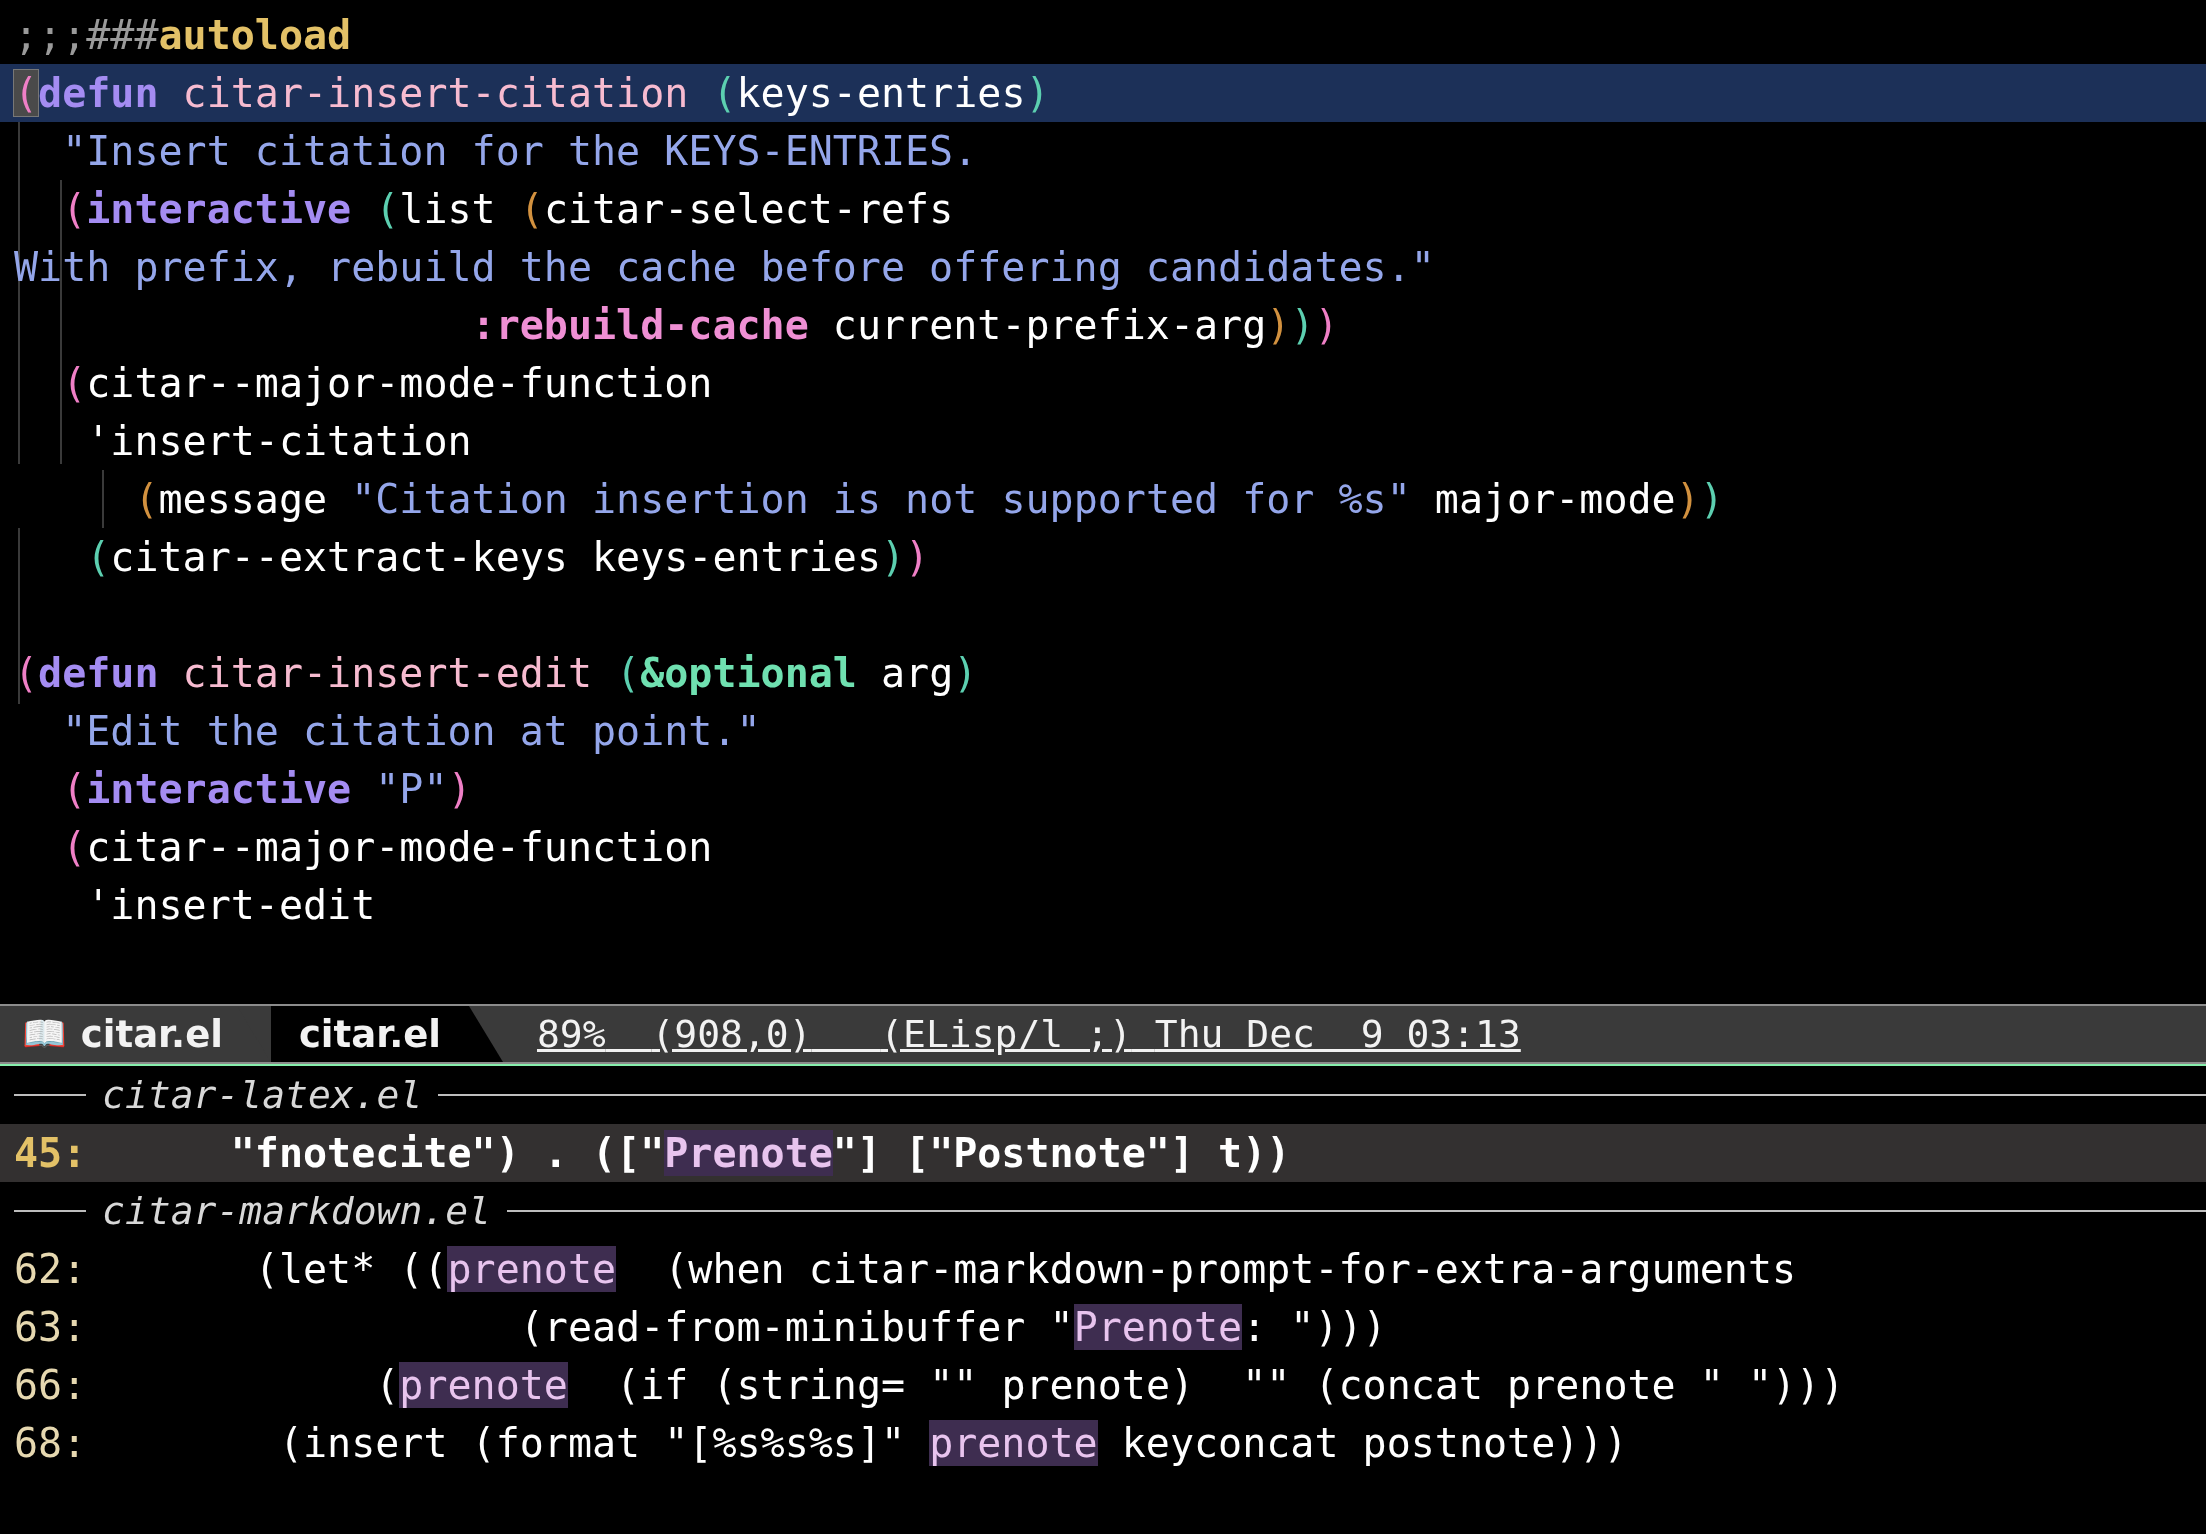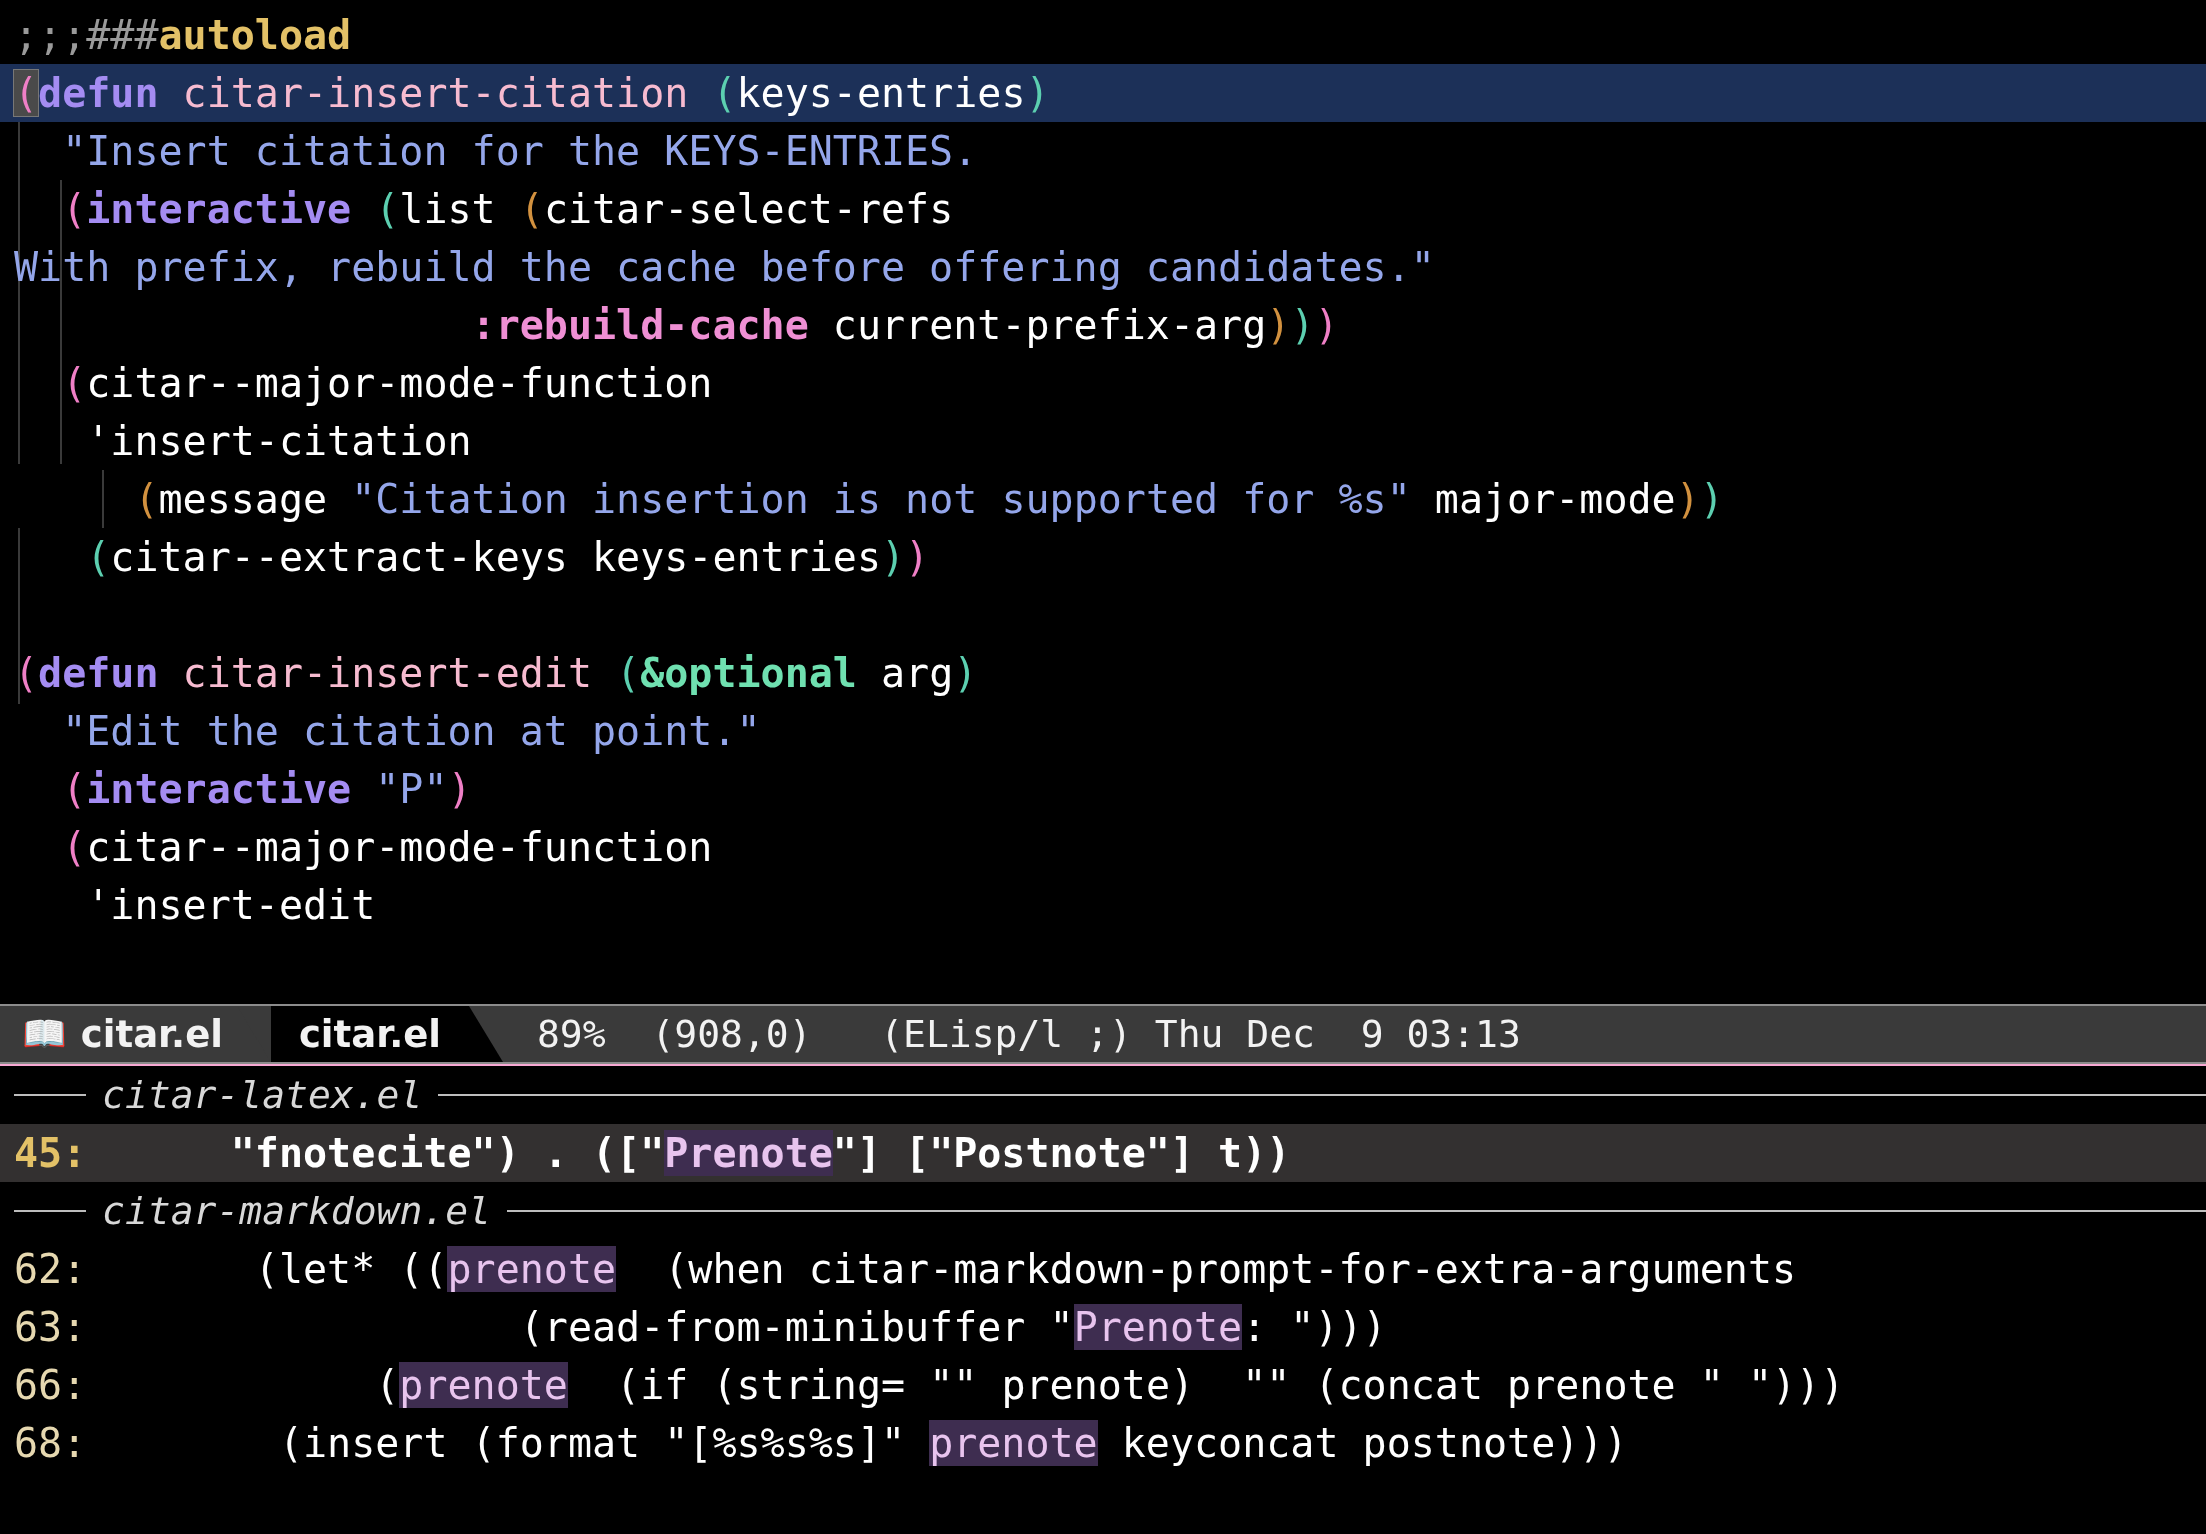--- a/index.html
+++ b/index.html
@@ -2,21 +2,21 @@
 <html><head>
 <meta charset="utf-8">
 <style>
   * { box-sizing: border-box; margin: 0; padding: 0; }
   html, body {
     width: 2206px; height: 1534px;
     background: #000000;
     font-family: "DejaVu Sans Mono", "Liberation Mono", monospace;
     overflow: hidden;
   }
-  #app { position: relative; width: 2206px; height: 1534px; background: #f9a8d4; }
+  #app { position: relative; width: 2206px; height: 1534px; background: #86efac; }
 
   
   .buffer {
     position: absolute; top: 0; left: 0;
     width: 2206px; height: 1004px;
     background: #000000;
     padding: 6px 0 0 0;
   }
   .cline {
     position: relative;
@@ -80,21 +80,21 @@
     background: #3a3a3a;
     clip-path: polygon(0 0, 0 100%, 100% 100%);
   }
   .ml-b { background: #000000; padding: 0 28px 0 28px; font-weight: bold;
           font-family: "DejaVu Sans", "Liberation Sans", sans-serif; font-size:37px;}
   .sep-right2 {
     width: 34px; height: 56px;
     background: #000000;
     clip-path: polygon(0 0, 0 100%, 100% 100%);
   }
-  .ml-c { background: #3a3a3a; padding: 0 6px 0 34px; flex: 1; }
+  .ml-c { background: #3a3a3a; padding: 0 6px 0 34px; flex: 1; text-decoration: underline; }
 
   
   .minibuf {
     position: absolute;
     top: 1066px; left: 0;
     width: 2206px; height: 468px;
     background: #000000;
     font-size: 40px;
   }
   .prompt-row {

